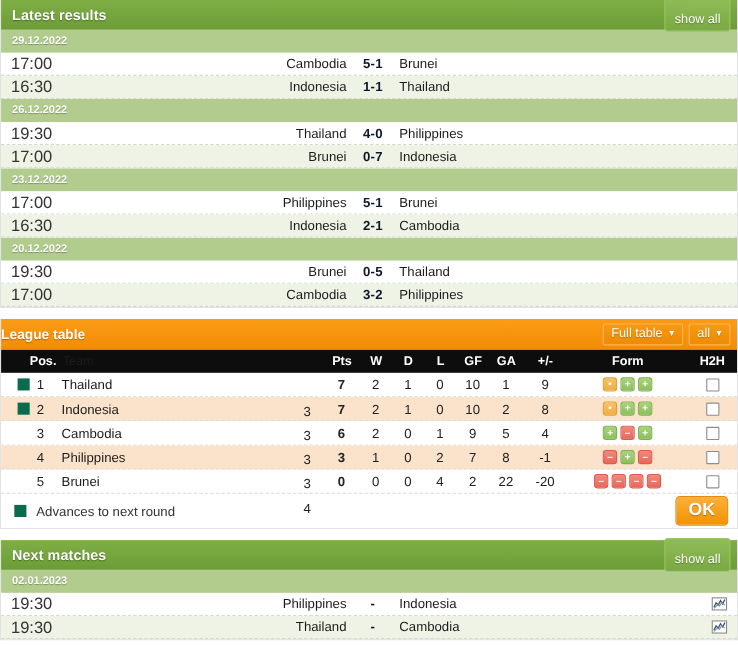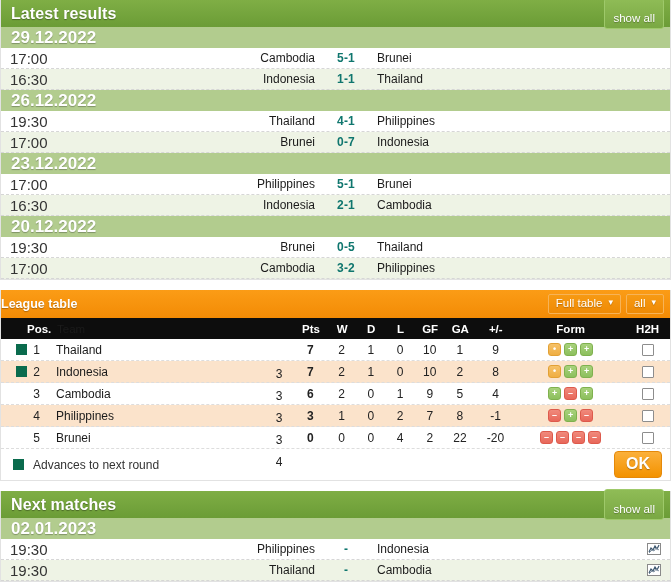--- a/index.html
+++ b/index.html
@@ -22,21 +22,21 @@
     height: 27px;
     background: linear-gradient(to bottom, #7fae45 0%, #6b9c36 100%);
     display: flex;
     align-items: center;
     padding: 0 6px 0 10px;
     position: relative;
   }
   .sec-head .title {
     color: #ffffff;
     font-weight: bold;
-    font-size: 16px;
+    font-size: 13px;
     letter-spacing: .1px;
     text-shadow: 0 1px 1px rgba(0,0,0,.35);
     flex: 1;
   }
   .btn-showall {
     background: linear-gradient(to bottom, #8fbc56 0%, #7aa844 100%);
     border: 1px solid #9ec96a;
     border-radius: 3px;
     color: #ffffff;
     font-size: 11.5px;
@@ -48,38 +48,38 @@
 
   
   .date-row {
     height: 21px;
     background: #b2cc8e;
     display: flex;
     align-items: center;
     padding-left: 10px;
     color: #ffffff;
     font-weight: bold;
-    font-size: 17px;
+    font-size: 10px;
     text-shadow: 0 1px 1px rgba(0,0,0,.28);
   }
 
   
   .match-row {
     height: 21px;
     display: flex;
     align-items: center;
     font-size: 12px;
     border-bottom: 1px dashed #d6d6d6;
     position: relative;
   }
   .match-row.odd  { background: #ffffff; }
   .match-row.even { background: #eef3e5; }
   .match-row .m-time  { width: 34px; padding-left: 9px; color: #333; font-size: 15px; }
   .match-row .m-home  { width: 280px; text-align: right; padding-right: 0; color: #1b1b1b; }
-  .match-row .m-score { width: 62px; text-align: center; font-weight: bold; color: #0f766e; letter-spacing: .2px; }
+  .match-row .m-score { width: 48px; text-align: center; font-weight: bold; color: #0f172a; letter-spacing: .2px; }
   .match-row .m-away  { flex: 1; text-align: left; color: #1b1b1b; }
   .match-row .m-icon  { width: 32px; display: flex; align-items: center; justify-content: center; }
   .stat-icon {
     width: 14px; height: 12px;
     border: 1px solid #8a8a8a;
     background: #ffffff;
     display: block;
     position: relative;
   }
   .stat-icon svg { display:block; }
@@ -224,21 +224,21 @@
           <span class="m-time">16:30</span>
           <span class="m-home">Indonesia</span>
           <span class="m-score">1-1</span>
           <span class="m-away">Thailand</span>
           <span class="m-icon"></span>
         </div>
         <div class="date-row">26.12.2022</div>
         <div class="match-row odd">
           <span class="m-time">19:30</span>
           <span class="m-home">Thailand</span>
-          <span class="m-score">4-1</span>
+          <span class="m-score">4-0</span>
           <span class="m-away">Philippines</span>
           <span class="m-icon"></span>
         </div>
         <div class="match-row even">
           <span class="m-time">17:00</span>
           <span class="m-home">Brunei</span>
           <span class="m-score">0-7</span>
           <span class="m-away">Indonesia</span>
           <span class="m-icon"></span>
         </div>

